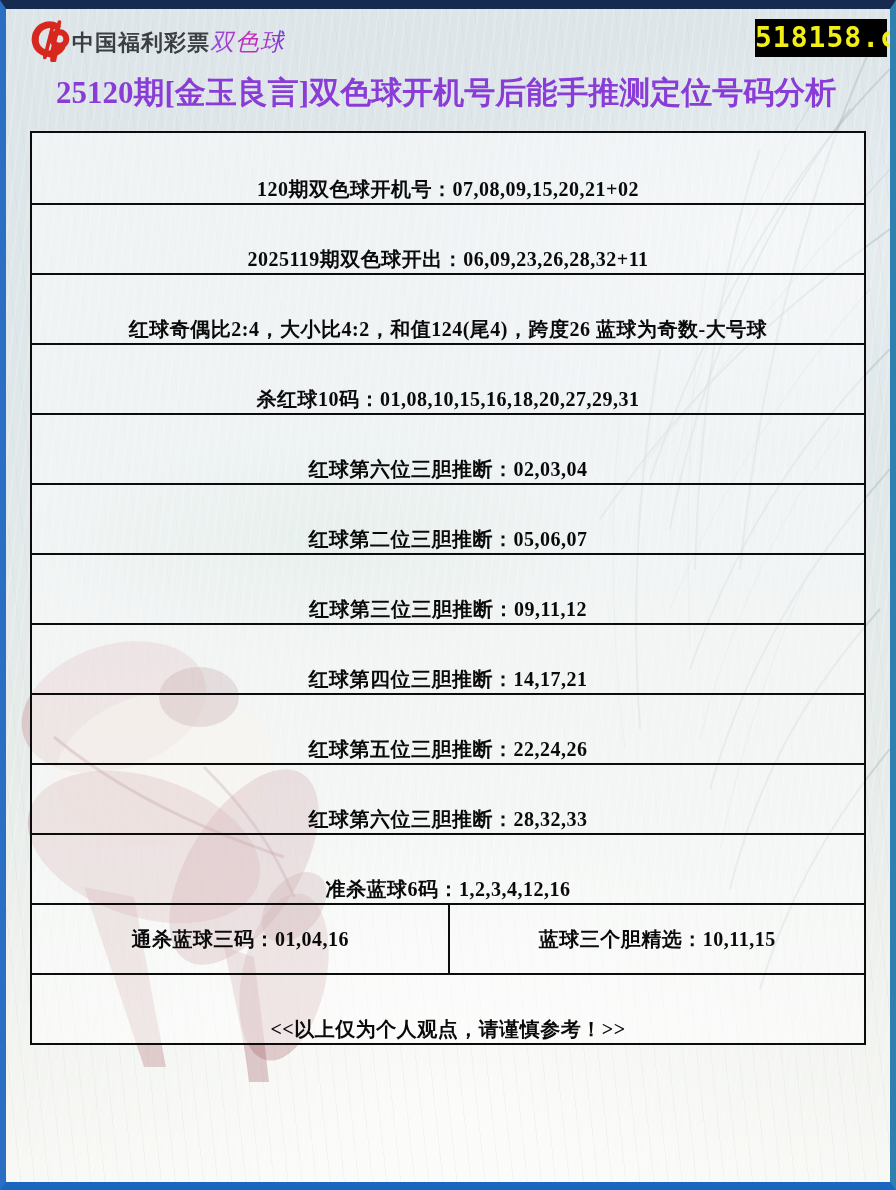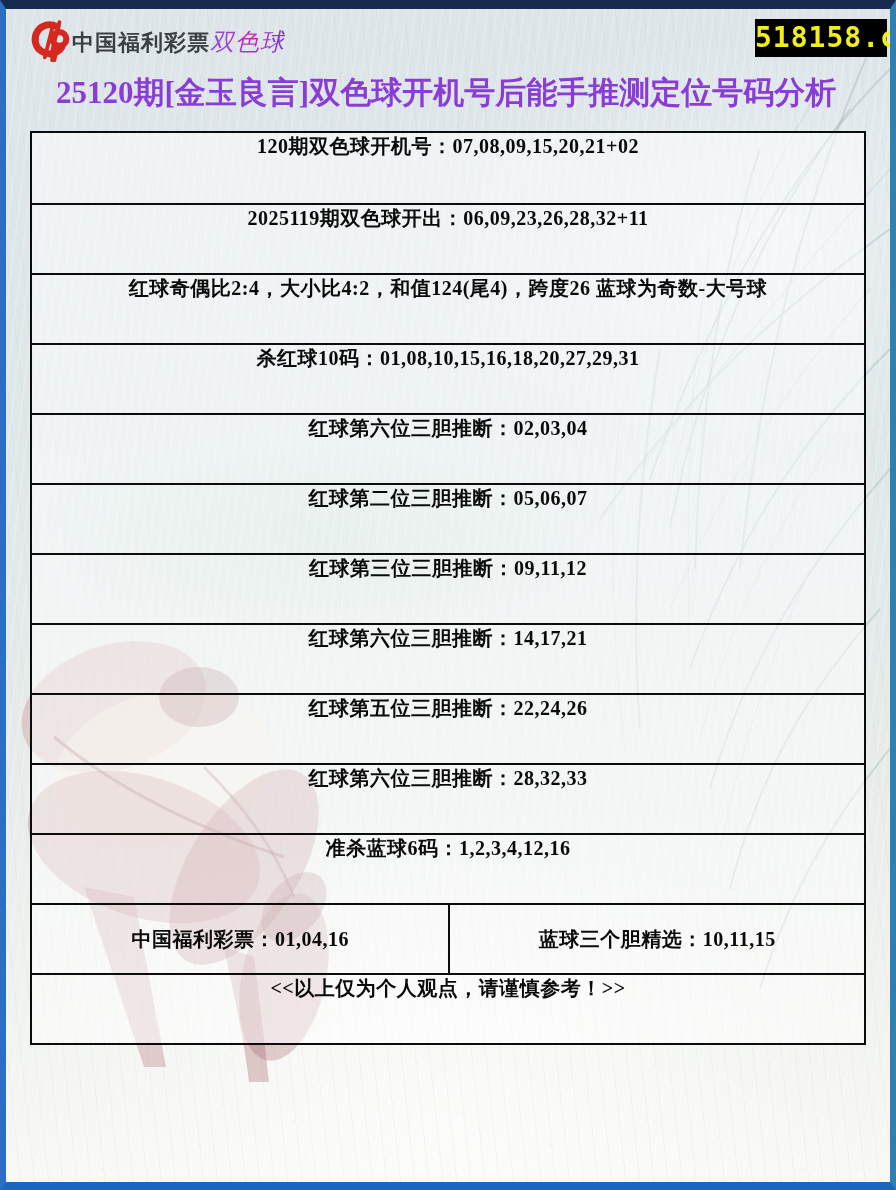--- a/index.html
+++ b/index.html
@@ -55,21 +55,21 @@
     position:absolute;left:30px;top:60px;width:840px;z-index:3;
     font-weight:bold;font-size:31px;line-height:48px;
     color:#8a3cd6;white-space:nowrap;margin-left:20px;
   }
   .sheet{
     position:absolute;left:24px;top:122px;width:836px;z-index:2;
     box-sizing:border-box;border:2px solid #0c0c0c;
   }
   .row{
     box-sizing:border-box;height:70px;
-    display:flex;align-items:flex-start;justify-content:center;
+    display:flex;align-items:flex-end;justify-content:center;
     background:rgba(255,255,255,0.52);
     border-top:2px solid #0c0c0c;
     font-weight:bold;font-size:20px;color:#0a0a0a;letter-spacing:0.5px;
   }
   .row:first-child{border-top:none;}
   .row.split{padding:0;justify-content:stretch;}
   .cell{
     box-sizing:border-box;height:100%;
     display:flex;align-items:center;justify-content:center;
   }
@@ -155,34 +155,34 @@
     <div class="row">
         <span>红球第六位三胆推断：02,03,04</span>
       </div>
     <div class="row">
         <span>红球第二位三胆推断：05,06,07</span>
       </div>
     <div class="row">
         <span>红球第三位三胆推断：09,11,12</span>
       </div>
     <div class="row">
-        <span>红球第六位三胆推断：14,17,21</span>
+        <span>红球第四位三胆推断：14,17,21</span>
       </div>
     <div class="row">
         <span>红球第五位三胆推断：22,24,26</span>
       </div>
     <div class="row">
         <span>红球第六位三胆推断：28,32,33</span>
       </div>
     <div class="row">
         <span>准杀蓝球6码：1,2,3,4,12,16</span>
       </div>
     <div class="row split">
       <div class="cell left">
-          <span>中国福利彩票：01,04,16</span>
+          <span>通杀蓝球三码：01,04,16</span>
         </div>
       <div class="cell right">
           <span>蓝球三个胆精选：10,11,15</span>
         </div>
     </div>
     <div class="row">
         <span>&lt;&lt;以上仅为个人观点，请谨慎参考！&gt;&gt;</span>
       </div>
   </div>
 

